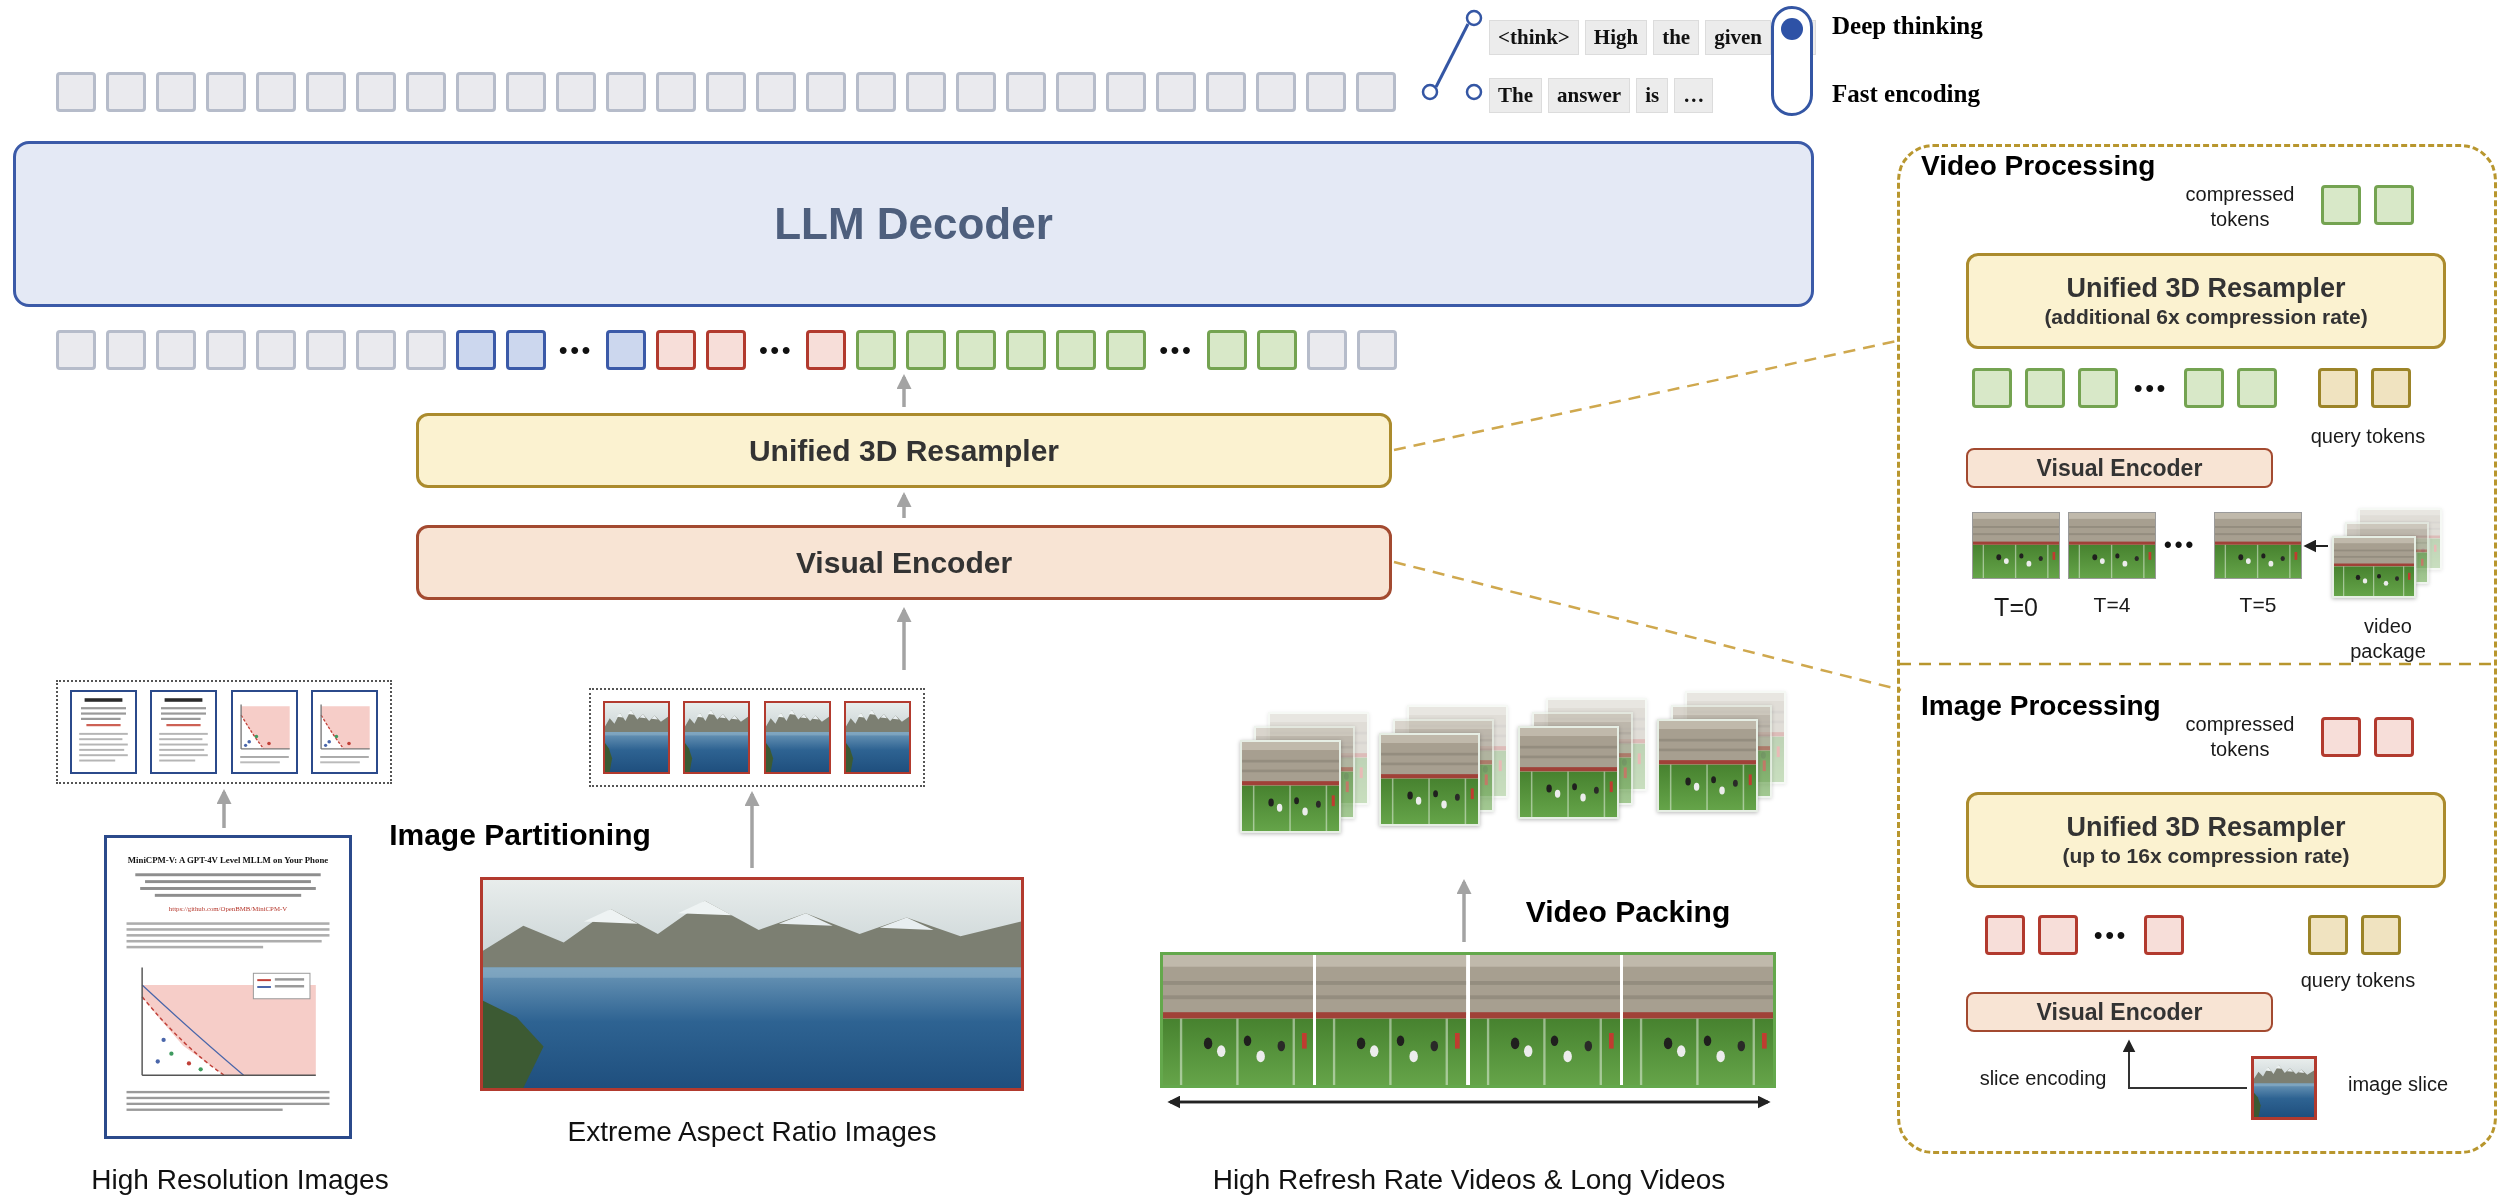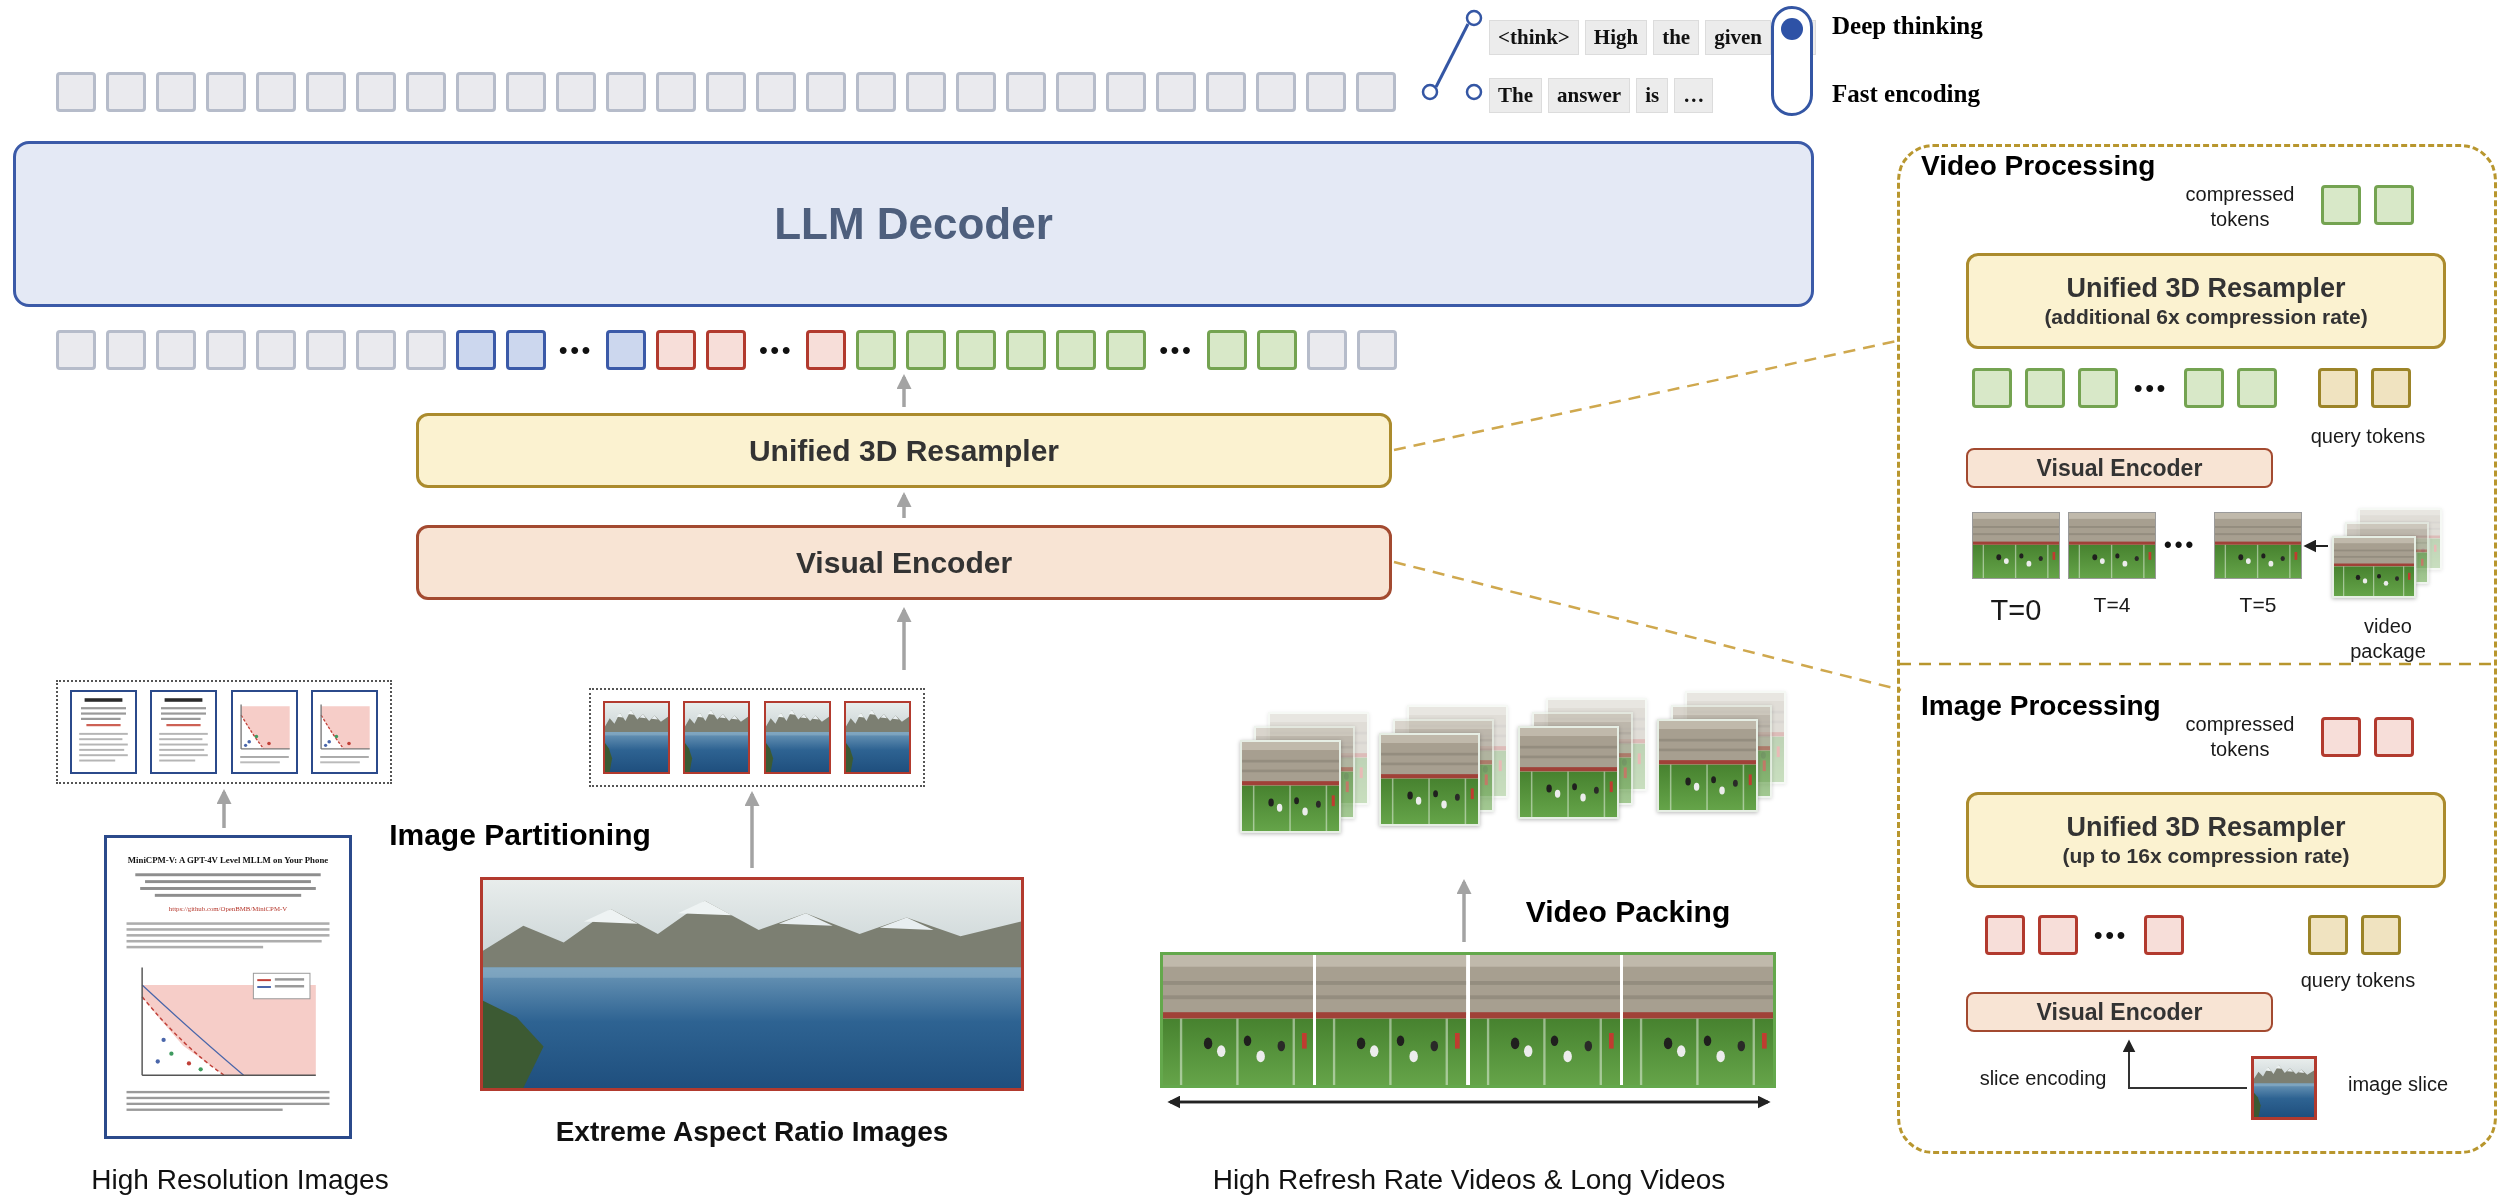--- a/index.html
+++ b/index.html
@@ -339,21 +339,21 @@
       <svg class="fit" viewBox="0 0 160 100" preserveAspectRatio="none">
         <use href="#sym-lake"></use>
       </svg>
     </div>
 </div>
 <div class="lake-main">
   <svg class="fit" viewBox="0 0 160 100" preserveAspectRatio="none">
       <use href="#sym-lake"></use>
     </svg>
 </div>
-<div class="caption" style="left:752px;top:1116px;font-weight:bold;">Extreme Aspect Ratio Images</div>
+<div class="caption" style="left:752px;top:1116px;">Extreme Aspect Ratio Images</div>
 
 <div class="stack" style="left:1240px;top:712px;width:129px;height:121px;">
   <div class="vframe" style="left:28px;top:0;width:101px;height:93px;opacity:.35;">
       <svg viewBox="0 0 160 100" preserveAspectRatio="none">
         <use href="#sym-stadium"></use>
       </svg>
     </div>
   <div class="vframe" style="left:14px;top:14px;width:101px;height:93px;opacity:.6;">
       <svg viewBox="0 0 160 100" preserveAspectRatio="none">
         <use href="#sym-stadium"></use>
@@ -476,21 +476,21 @@
     <svg viewBox="0 0 160 100" preserveAspectRatio="none">
       <use href="#sym-stadium"></use>
     </svg>
   </div>
 <div class="panel-dots" style="left:2164px;top:532px;">•••</div>
 <div class="thumb" style="left:2214px;top:512px;width:88px;height:67px;">
     <svg viewBox="0 0 160 100" preserveAspectRatio="none">
       <use href="#sym-stadium"></use>
     </svg>
   </div>
-<div class="small-label" style="left:2016px;top:592px;font-size:29px;">T=0</div>
+<div class="small-label" style="left:2016px;top:592px;font-size:25px;">T=0</div>
 <div class="small-label" style="left:2112px;top:592px;font-size:21px;">T=4</div>
 <div class="small-label" style="left:2258px;top:592px;font-size:21px;">T=5</div>
 
 <div class="stack" style="left:2332px;top:508px;width:110px;height:92px;">
   <div class="vframe" style="left:26px;top:0;width:84px;height:62px;opacity:.35;">
       <svg viewBox="0 0 160 100" preserveAspectRatio="none">
         <use href="#sym-stadium"></use>
       </svg>
     </div>
   <div class="vframe" style="left:13px;top:14px;width:84px;height:62px;opacity:.6;">

